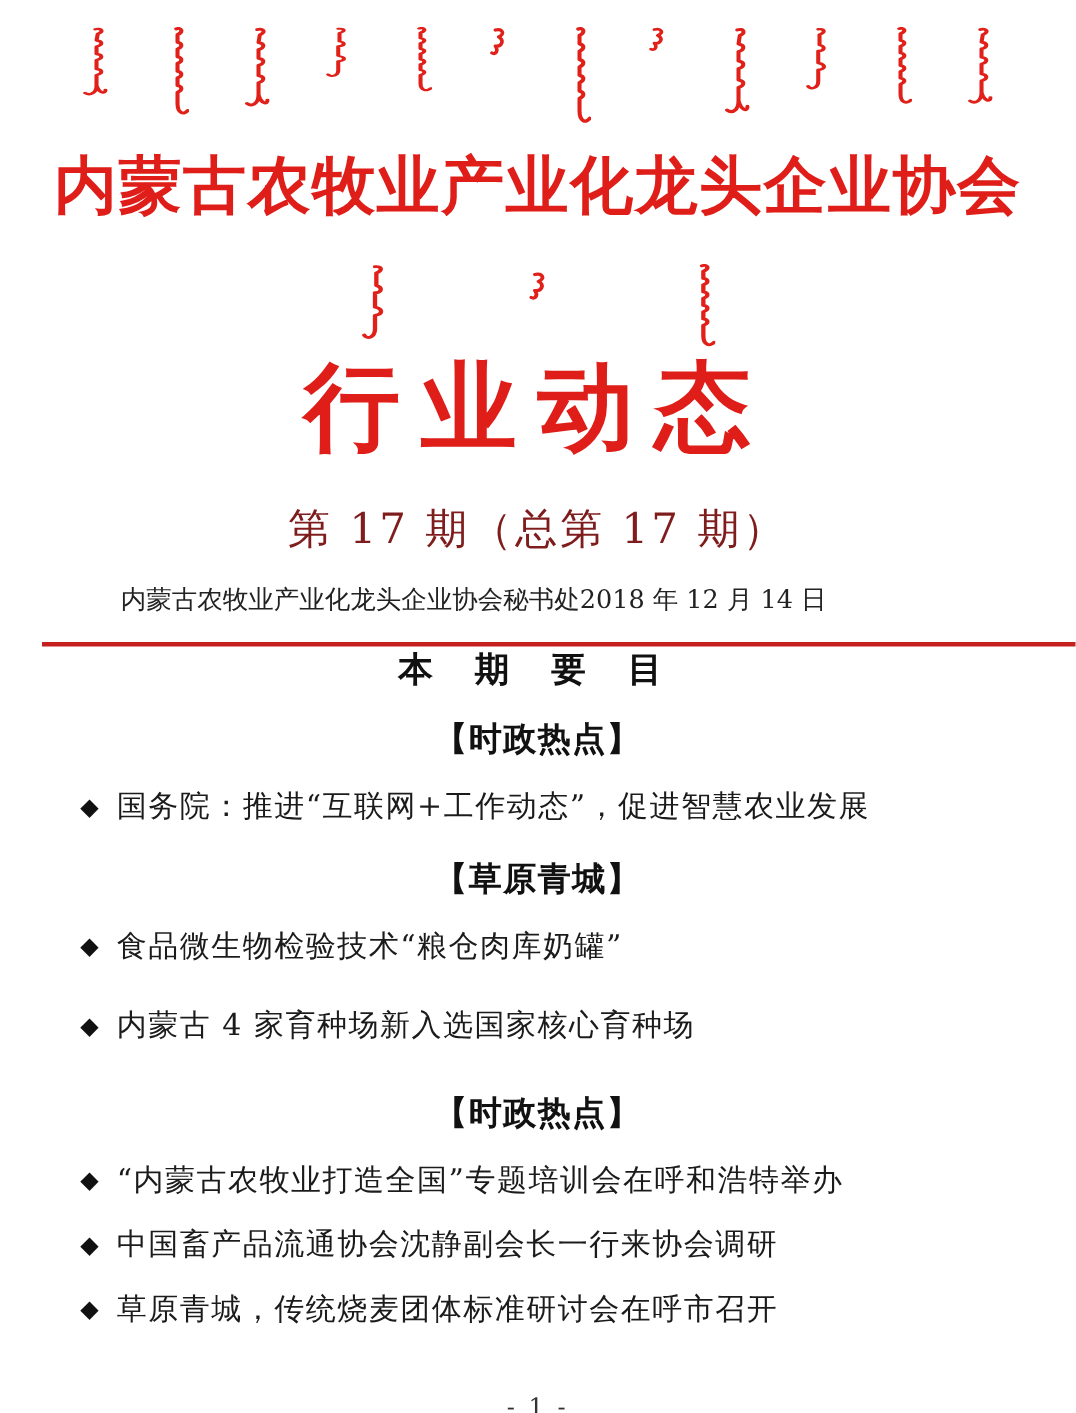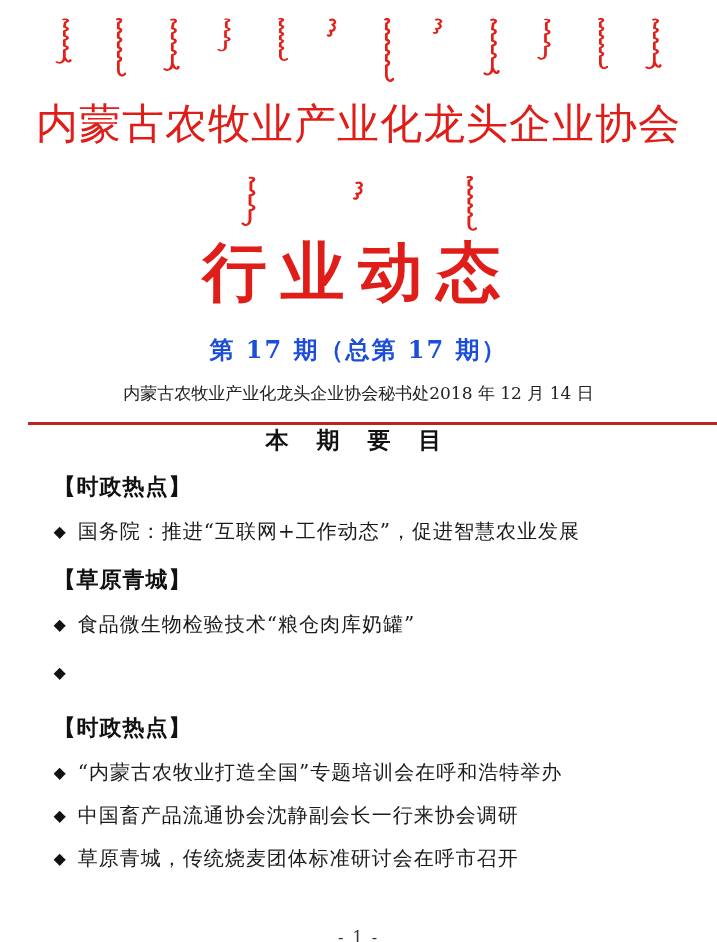--- a/index.html
+++ b/index.html
@@ -16,50 +16,50 @@
   
   .mongol-band { display: flex; justify-content: space-between; align-items: flex-start; }
   .mongol-top { width: 608px; margin: 18px auto 0; height: 74px; }
   .mongol-mid { width: 236px; margin: 28px auto 0; height: 62px; }
   .mw { display: block; }
   .mw * { stroke: #e02019; stroke-width: 3.2; fill: none; stroke-linecap: round; stroke-linejoin: round; }
 
   
   .org-title {
     margin-top: 8px; text-align: center;
-    font-size: 42px; font-weight: normal; color: #e01e19;
+    font-size: 42px; font-weight: bold; color: #e01e19;
     letter-spacing: 1px; line-height: 1.15; white-space: nowrap;
   }
   .bulletin-title {
     margin-top: 2px; text-align: center;
     font-size: 64px; font-weight: bold; color: #e01e19;
     letter-spacing: 14px; line-height: 1.0;
   }
   .issue-line {
     margin-top: 30px; text-align: center;
-    font-size: 24px; font-weight: bold; color: #1d4ed8;
+    font-size: 28px; font-weight: normal; color: #7f1d1d;
     letter-spacing: 2px;
   }
   .info-row {
     margin: 16px auto 0; width: 600px;
-    display: flex; justify-content: center; align-items: baseline;
+    display: flex; justify-content: flex-start; align-items: baseline;
     font-size: 17px; color: #222; padding: 0 22px 0 22px;
   }
   .red-rule {
     border: none; height: 3px; background: #c42020;
     width: 694px; margin: 17px auto 0;
   }
 
   
   .toc-title {
     text-align: center;
     font-size: 23px; font-weight: bold; color: #111;
     letter-spacing: 10px;
   }
-  .toc { width: 610px; margin: 0 auto; }
+  .toc { width: 610px; margin: 0 auto; text-align: center; }
   .sec-heading {
     font-family: "DejaVu Sans", "Liberation Sans", sans-serif;
     font-size: 22px; font-weight: bold; color: #111;
     margin-top: 20px; letter-spacing: 1px;
   }
   .sec-heading.first { margin-top: 16px; }
   .sec-heading.assoc { margin-top: 30px; }
   .toc-item {
     display: flex; align-items: baseline;
     font-size: 20px; color: #1b1b1b;
@@ -170,20 +170,21 @@
       <span>国务院：推进“互联网+工作动态”，促进智慧农业发展</span>
     </div>
 
     <div class="sec-heading">【草原青城】</div>
     <div class="toc-item">
       <span class="bullet">◆</span>
       <span>食品微生物检验技术“粮仓肉库奶罐”</span>
     </div>
     <div class="toc-item wide">
       <span class="bullet">◆</span>
+      <span>内蒙古 4 家育种场新入选国家核心育种场</span>
     </div>
 
     <div class="sec-heading assoc">【时政热点】</div>
     <div class="toc-item">
       <span class="bullet">◆</span>
       <span>“内蒙古农牧业打造全国”专题培训会在呼和浩特举办</span>
     </div>
     <div class="toc-item">
       <span class="bullet">◆</span>
       <span>中国畜产品流通协会沈静副会长一行来协会调研</span>

